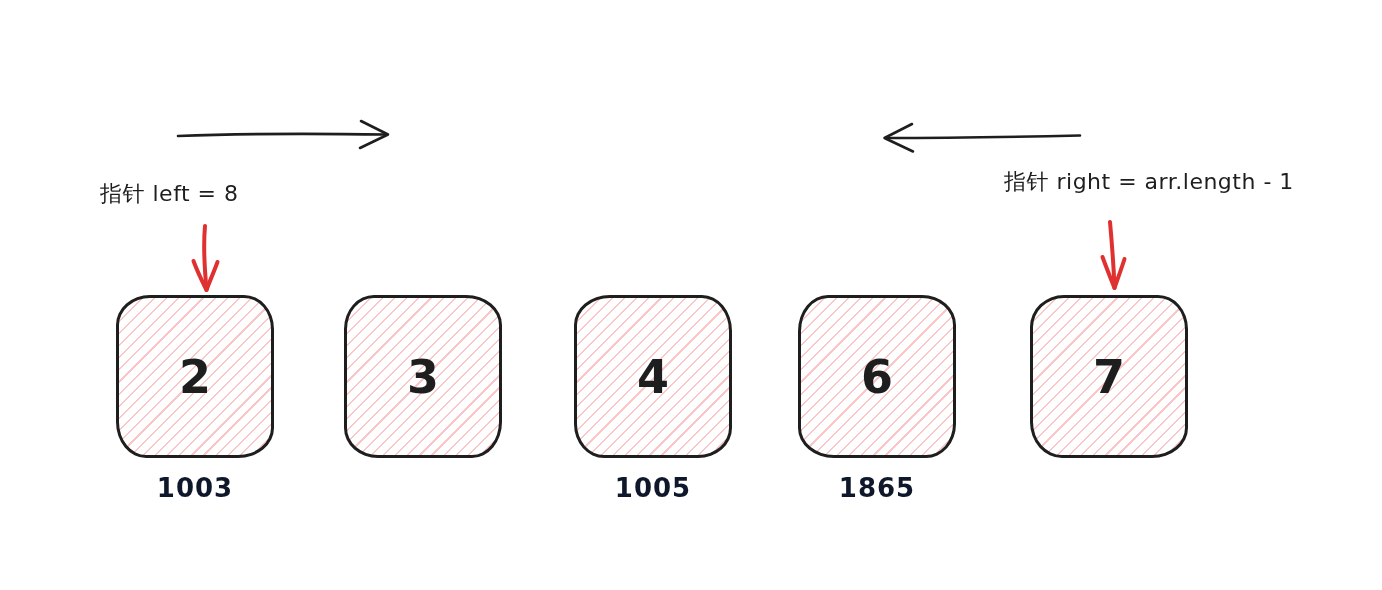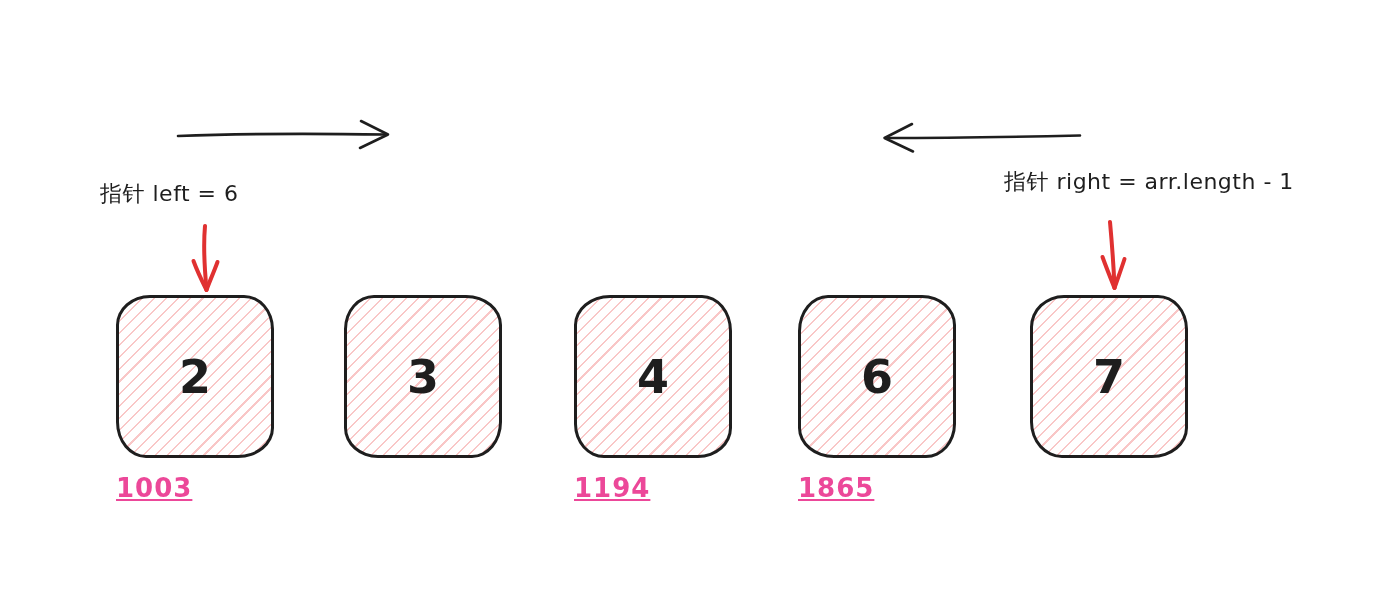--- a/index.html
+++ b/index.html
@@ -56,25 +56,25 @@
   .cell.c0 { left: 116px;  border-radius: 34px 30px 36px 30px / 30px 34px 30px 36px; }
   .cell.c1 { left: 344px;  border-radius: 30px 36px 30px 34px / 34px 30px 36px 30px; }
   .cell.c2 { left: 574px;  border-radius: 36px 30px 34px 30px / 30px 36px 30px 34px; }
   .cell.c3 { left: 798px;  border-radius: 30px 34px 30px 36px / 36px 30px 34px 30px; }
   .cell.c4 { left: 1030px; border-radius: 34px 30px 36px 32px / 32px 34px 30px 36px; }
 
   .addr {
     position: absolute;
     top: 473px;
     width: 158px;
-    color: #ec4899;
+    text-align: center;
+    color: #0f172a;
     font-size: 26px;
     font-weight: 700;
     letter-spacing: 1px;
-    text-decoration: underline;
   }
   .addr.a0 { left: 116px; }
   .addr.a1 { left: 344px; }
   .addr.a2 { left: 574px; }
   .addr.a3 { left: 798px; }
   .addr.a4 { left: 1030px; }
 </style>
 </head>
 <body>
 
@@ -98,37 +98,37 @@
       <path d="M217.5,262 C213.5,273 209.5,281.5 206.5,290"></path>
     </g>
 
     <g stroke="#e03131" stroke-width="4" fill="none" stroke-linecap="round" stroke-linejoin="round">
       <path d="M1110,222 C1112,244 1113.5,263 1114.5,287"></path>
       <path d="M1102.5,257 C1106.5,268 1110.5,278 1114.5,288"></path>
       <path d="M1124.5,259 C1121,270 1117.5,279 1114.5,288"></path>
     </g>
   </svg>
 
-  <div class="pointer-label left">指针 left = 6</div>
+  <div class="pointer-label left">指针 left = 8</div>
 
   <div class="pointer-label right">指针 right = arr.length - 1</div>
 
   <div class="cell c0">
     <span class="value">2</span>
   </div>
   <div class="cell c1">
     <span class="value">3</span>
   </div>
   <div class="cell c2">
     <span class="value">4</span>
   </div>
   <div class="cell c3">
     <span class="value">6</span>
   </div>
   <div class="cell c4">
     <span class="value">7</span>
   </div>
 
   <div class="addr a0">1003</div>
-  <div class="addr a2">1194</div>
+  <div class="addr a2">1005</div>
   <div class="addr a3">1865</div>
 
 </div>
 
 </body></html>

